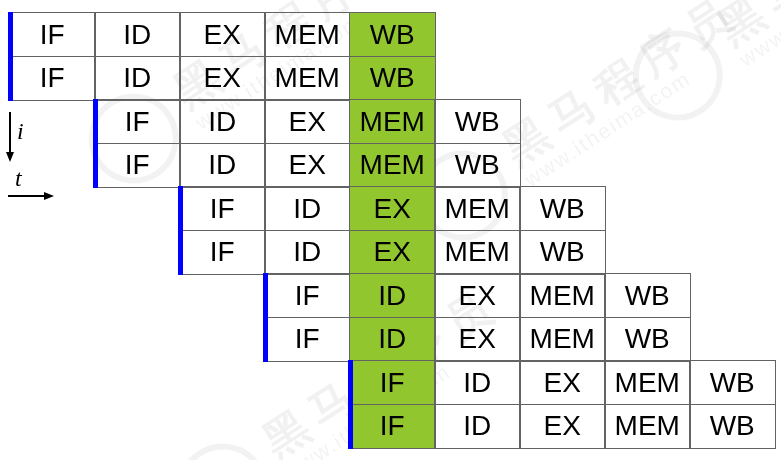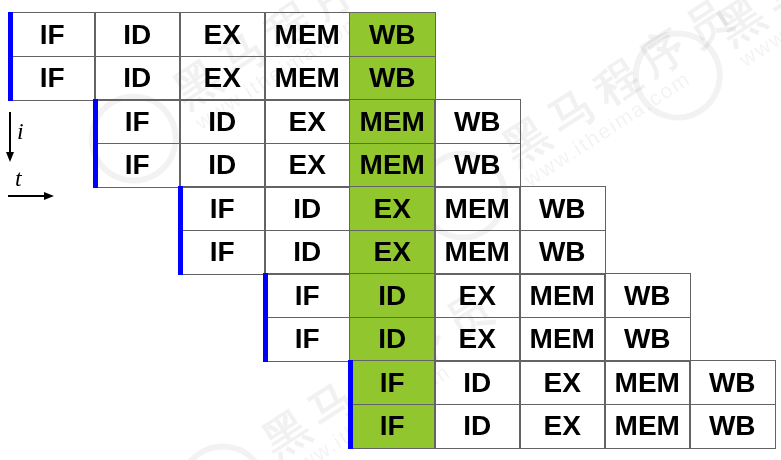--- a/index.html
+++ b/index.html
@@ -28,21 +28,21 @@
   .wm-textcol{display:flex;flex-direction:column;line-height:1.05;}
   .wm-brand{
     font-size:44px;font-weight:bold;letter-spacing:10px;
     color:rgba(0,0,0,0.055);
   }
   .wm-url{
     font-size:21px;letter-spacing:2px;
     color:rgba(0,0,0,0.05);
   }
   
-  .grid{position:absolute;inset:0;z-index:1;font-weight:bold;}
+  .grid{position:absolute;inset:0;z-index:1;}
   .cell{
     position:absolute;
     box-sizing:border-box;
     border:1.5px solid #636363;
     display:flex;align-items:center;justify-content:center;
     font-size:28px;
     color:#000000;
     background:transparent;
   }
   .issue-bar{

